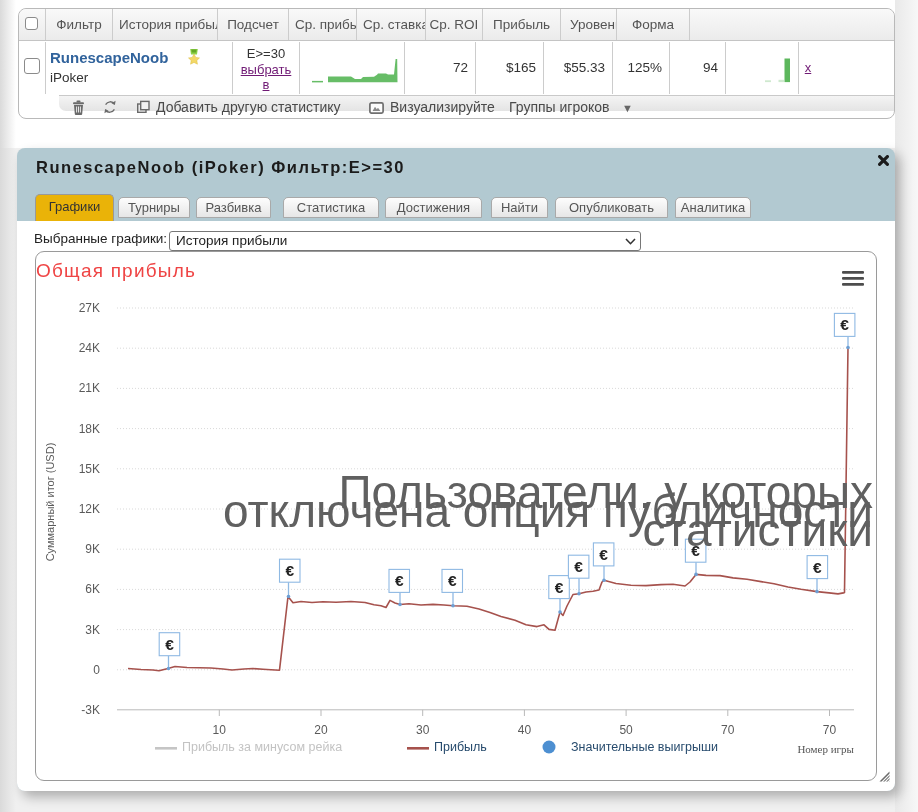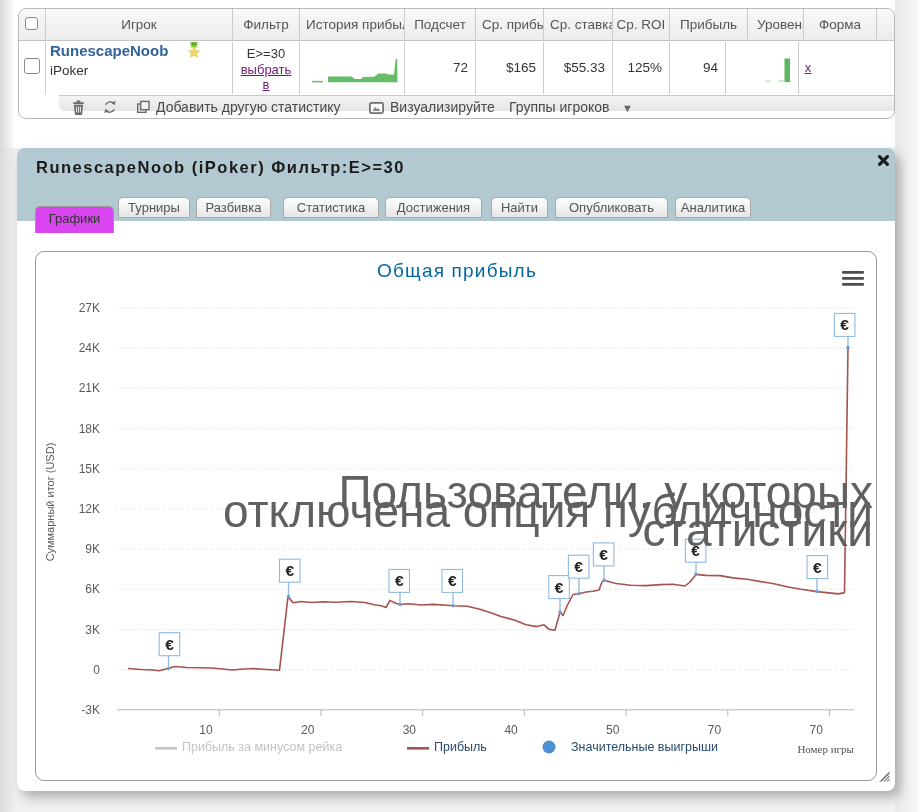--- a/index.html
+++ b/index.html
@@ -25,66 +25,65 @@
 .ti { position:absolute; }
 .tt { position:absolute; top:3px; font-size:14px; }
 .cb { position:absolute; background:#fff; border:1.6px solid #8b8b8b; border-radius:3px; }
 
 #popup { left:17px; top:148px; width:878px; height:643px; background:#b2c9d1; border-radius:8px; box-shadow:5px 6px 12px rgba(0,0,0,0.28); z-index:10; }
 #ptitle { position:absolute; left:19px; top:10px; font-size:16.5px; font-weight:bold; color:#1b1b1b; letter-spacing:1.5px; }
 #pclose { position:absolute; right:6px; top:4px; }
 #pbody { position:absolute; left:0; top:73px; width:878px; height:570px; background:#fff; border-radius:0 0 8px 8px; }
 #tabs { position:absolute; left:0; top:46px; height:27px; z-index:3; }
 .tab { position:absolute; top:3px; box-sizing:border-box; height:21px; font-size:13px; color:#555; line-height:20px; text-align:center; background:linear-gradient(#fdfdfd,#e6e6e6); border:1px solid #a9a9a9; border-radius:5px 5px 0 0; }
-.tab.act { top:0; height:27px; background:#d946ef; border-color:#999; border-bottom:none; color:#333; line-height:24px;margin-top:12px; }
+.tab.act { top:0; height:27px; background:#eab308; border-color:#999; border-bottom:none; color:#333; line-height:24px; }
 #selrow { position:absolute; left:17px; top:83px; width:840px; height:22px; font-size:13.5px; color:#222; }
 #sel { position:absolute; left:135px; top:0px; width:472px; height:20px; border:1px solid #777; border-radius:3px; background:#fff; font-size:13.5px; color:#222; line-height:18px; padding-left:6px; }
 #sel svg { position:absolute; right:4px; top:6px; }
 
 #chart { left:18px; top:103px; width:842px; height:530px; background:#fff; border:1px solid #9a9a9a; border-radius:9px; z-index:11; }
-#ctitle { position:absolute; left:0; top:8px; width:842px; text-align:center; font-size:19px; color:#0369a1; letter-spacing:1.2px; }
+#ctitle { position:absolute; left:0; top:8px; width:842px; text-align:left; font-size:19px; color:#ef4444; letter-spacing:1.2px; }
 #burger { position:absolute; left:806px; top:18px; }
 .ylab { position:absolute; right:776px; width:70px; text-align:right; font-size:12px; color:#5a5a5a; }
 .xlab { position:absabsolute; }
-.xlab { position:absolute; top:471px; width:40px; font-size:12px; color:#5a5a5a; }
+.xlab { position:absolute; top:471px; width:40px; text-align:center; font-size:12px; color:#5a5a5a; }
 #ytitle { position:absolute; left:-86px; top:244px; width:200px; text-align:center; font-size:11px; color:#5a5a5a; transform:rotate(-90deg); }
 #wmark { position:absolute; left:-5px; top:231px; width:842px; text-align:right; font-size:46px; color:#606060; line-height:19px; z-index:2; }
 #legend { position:absolute; left:0; top:488px; width:842px; height:18px; font-size:12.5px; font-weight:normal; }
 .litem { position:absolute; top:0; }
 #ngames { position:absolute; left:690px; top:491px; width:128px; text-align:right; font-size:11px; font-weight:normal; color:#555;font-family:Liberation Serif, serif; }
 #grip { position:absolute; right:5px; bottom:5px; }
 a { color:#701a75; }
 </style></head>
 <body>
 <div id="stage">
 <div class="abs" id="lowbg"></div>
 
 <div class="abs" id="tbl">
   <div class="hrow">
     <div class="cell" style="width:27px">
           <div class="cb" style="left:6px;top:8px;width:13px;height:13px"></div>
         </div>
-    <div class="cell ctr" style="width:187px">Игрок</div>
     <div class="cell ctr" style="width:67px">Фильтр</div>
     <div class="cell lft" style="width:105px">История прибыли</div>
     <div class="cell ctr" style="width:71px">Подсчет</div>
     <div class="cell lft" style="width:68px">Ср. прибыль</div>
     <div class="cell lft" style="width:69px">Ср. ставка</div>
     <div class="cell ctr" style="width:57px">Ср. ROI</div>
     <div class="cell ctr" style="width:78px">Прибыль</div>
     <div class="cell lft" style="width:56px;padding-left:9px">Уровень</div>
     <div class="cell ctr" style="width:73px">Форма</div>
     <div class="cell" style="width:18px"></div>
   </div>
   <div class="drow">
     <div class="cell" style="width:27px">
           <div class="cb" style="left:5px;top:16px;width:16px;height:16px"></div>
         </div>
     <div class="cell" style="width:187px;padding-left:4px">
-      <div style="margin-top:0"><span style="font-size:15px;font-weight:bold;color:#31639c">RunescapeNoob</span>
+      <div style="margin-top:7px"><span style="font-size:15px;font-weight:bold;color:#31639c">RunescapeNoob</span>
       <span style="display:inline-block;vertical-align:-3px;margin-left:14px"><svg width="14" height="17" viewBox="0 0 14 17">
 <path d="M3.2 0 h7.6 l-0.8 5.6 h-6 Z" fill="#8ed24a"></path>
 <path d="M4.4 0.6 h5.2 l-0.4 3 h-4.4 Z" fill="#63a825"></path>
 <path d="M7 5 l1.8 3.4 3.7 .5 -2.7 2.6 .65 3.7 -3.45 -1.8 -3.45 1.8 .65 -3.7 -2.7 -2.6 3.7 -.5 Z" fill="#f3d867" stroke="#ddbe45" stroke-width=".5"></path>
 </svg></span></div>
       <div style="font-size:13.5px;color:#333;margin-top:0px">iPoker</div>
     </div>
     <div class="cell ctr" style="width:67px;font-size:13px;line-height:15.5px;padding-top:4px;color:#333">Е&gt;=30<br><a href="#">выбрать<br>в</a></div>
     <div class="cell" style="width:105px">
           <svg width="105" height="54" style="position:absolute;left:0;top:0">
@@ -155,20 +154,25 @@
   <div id="pbody"></div>
   <div id="tabs">
     <div class="tab act" style="left:18px;width:79px">Графики</div>
     <div class="tab" style="left:101px;width:72px">Турниры</div>
     <div class="tab" style="left:179px;width:75px">Разбивка</div>
     <div class="tab" style="left:266px;width:96px">Статистика</div>
     <div class="tab" style="left:368px;width:97px">Достижения</div>
     <div class="tab" style="left:474px;width:57px">Найти</div>
     <div class="tab" style="left:538px;width:113px">Опубликовать</div>
     <div class="tab" style="left:658px;width:76px">Аналитика</div>
+  </div>
+  <div id="selrow">Выбранные графики:
+    <div id="sel">История прибыли<svg width="11" height="7" viewBox="0 0 11 7">
+            <polyline points="1,1 5.5,5.7 10,1" fill="none" stroke="#333" stroke-width="1.6"></polyline>
+          </svg></div>
   </div>
   <div class="abs" id="chart">
     <svg width="842" height="530" style="position:absolute;left:0;top:0">
 <line x1="81" y1="56" x2="818" y2="56" stroke="#d9d9d9" stroke-width="1" stroke-dasharray="1,2"></line>
 <line x1="81" y1="96.2" x2="818" y2="96.2" stroke="#d9d9d9" stroke-width="1" stroke-dasharray="1,2"></line>
 <line x1="81" y1="136.4" x2="818" y2="136.4" stroke="#d9d9d9" stroke-width="1" stroke-dasharray="1,2"></line>
 <line x1="81" y1="176.6" x2="818" y2="176.6" stroke="#d9d9d9" stroke-width="1" stroke-dasharray="1,2"></line>
 <line x1="81" y1="216.8" x2="818" y2="216.8" stroke="#d9d9d9" stroke-width="1" stroke-dasharray="1,2"></line>
 <line x1="81" y1="257" x2="818" y2="257" stroke="#d9d9d9" stroke-width="1" stroke-dasharray="1,2"></line>
 <line x1="81" y1="297.2" x2="818" y2="297.2" stroke="#d9d9d9" stroke-width="1" stroke-dasharray="1,2"></line>

